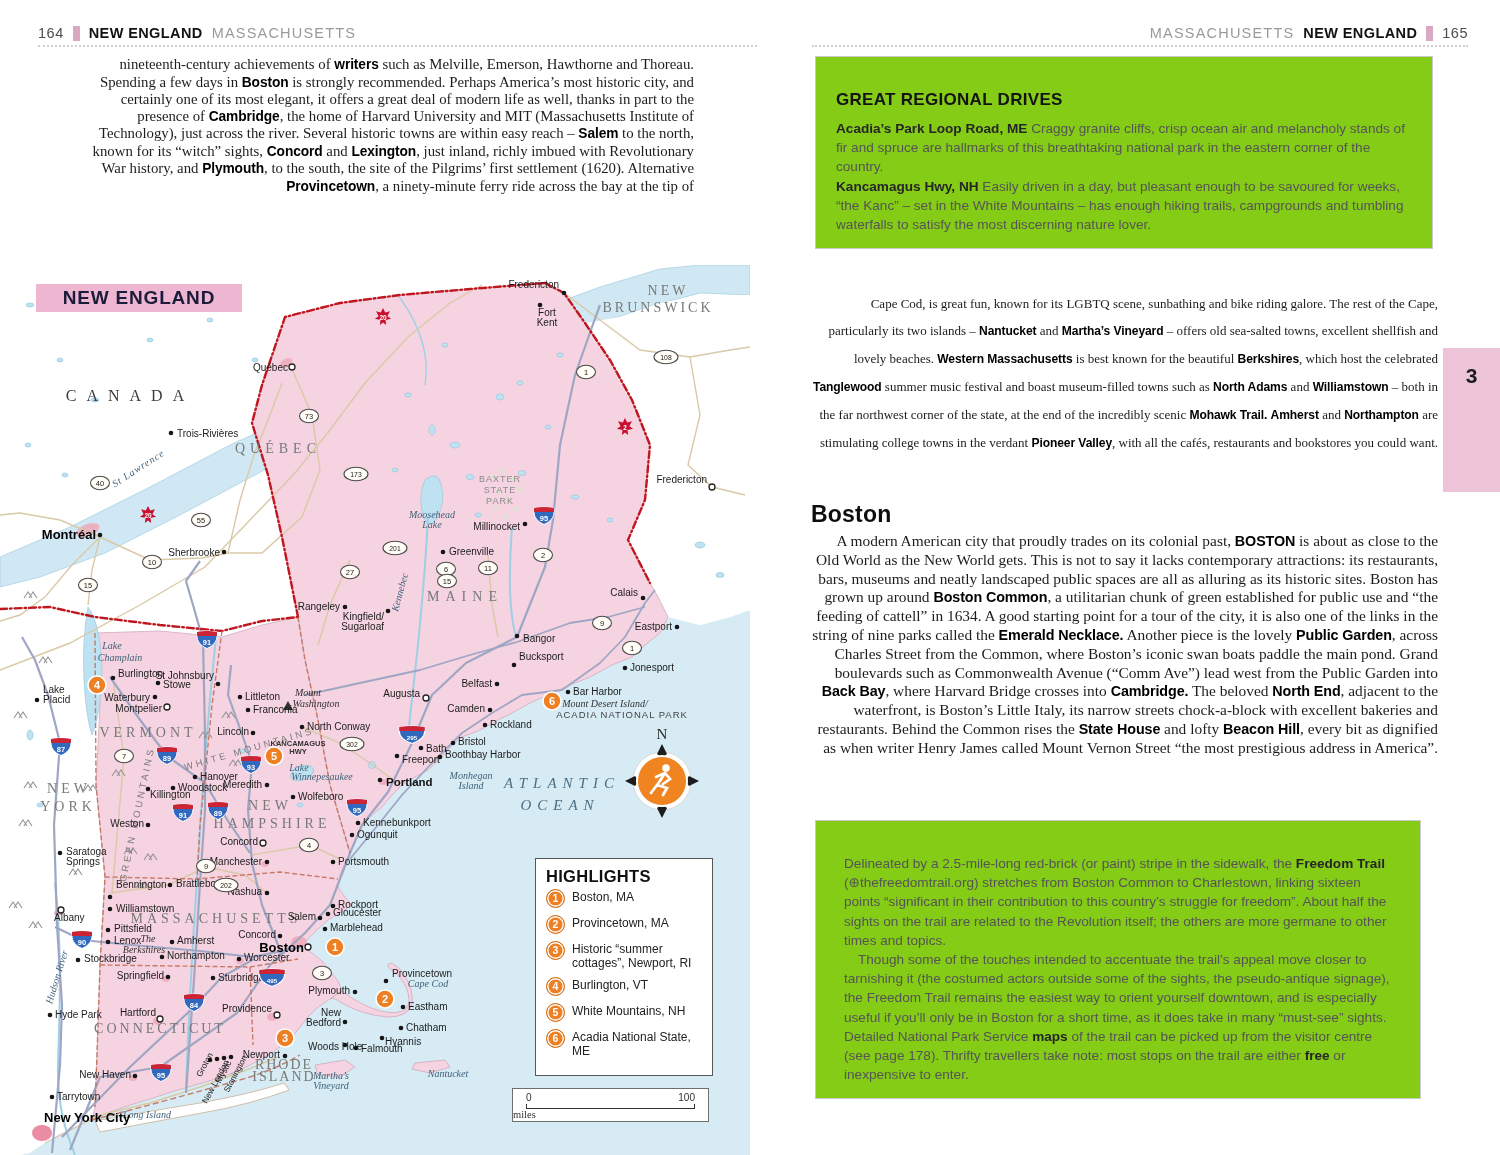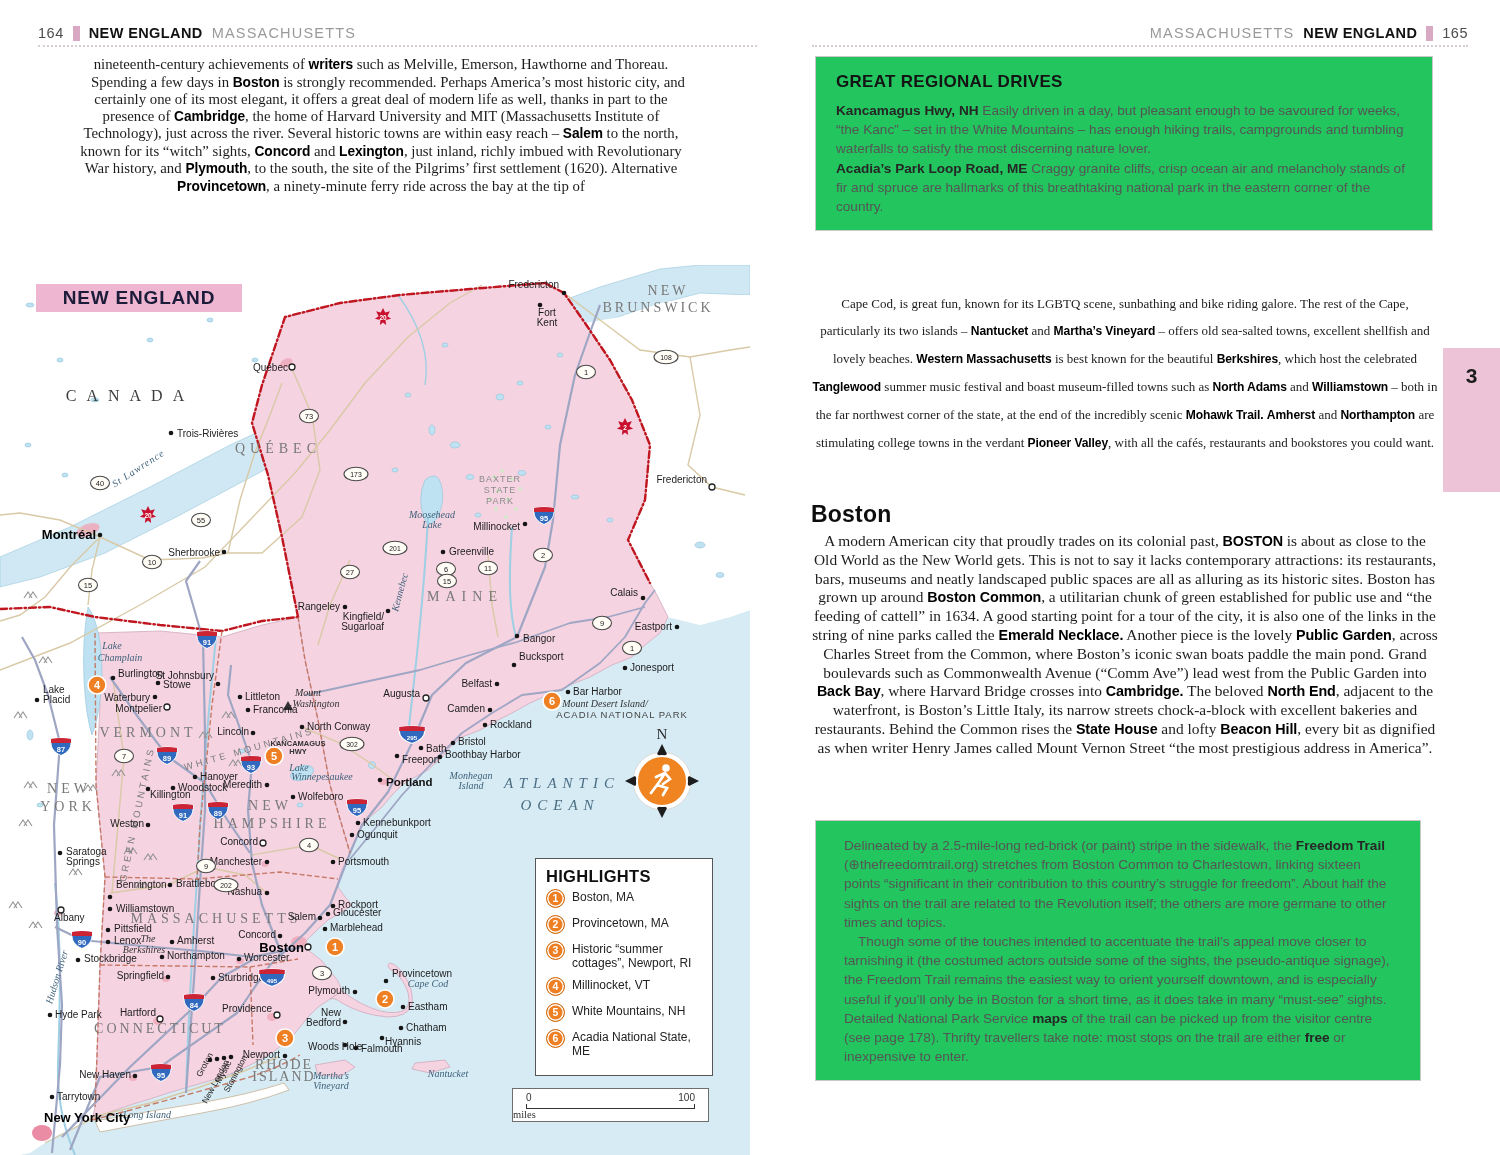--- a/index.html
+++ b/index.html
@@ -7,30 +7,30 @@
        font-family:"Liberation Sans",sans-serif;color:#1a1a1a}
   .abs{position:absolute}
   
   .hdr{position:absolute;top:24px;height:18px;display:flex;align-items:center;gap:9px;font-size:14.5px}
   .hdr .pagenum{color:#4d4d4d;letter-spacing:.5px}
   .hdr .pinkbar{width:7px;height:15px;background:#d9a9c4}
   .hdr .sec-bold{font-weight:bold;color:#121212;letter-spacing:.4px}
   .hdr .sec-light{color:#9a9a9a;letter-spacing:1.2px}
   .hdr-rule{position:absolute;top:45px;border-top:2px dotted #d8cdd4}
   
-  .rich{font-family:"Liberation Serif",serif;color:#1c1c1c;text-align:center}
+  .rich{font-family:"Liberation Serif",serif;color:#1c1c1c;text-align:right}
   .lefttext{left:68px;top:56px;width:626px;font-size:14.8px;line-height:16.5px}
   .rich b{font-family:"Liberation Sans",sans-serif;font-weight:bold;font-size:.93em;letter-spacing:-.1px;color:#000}
   .ind{text-indent:14px;display:block;margin:0}
   p.rp{margin:0}
   .capepara{left:812px;top:290px;width:626px;font-size:13px;line-height:27px}
   .bostonpara{left:812px;top:532px;width:626px;font-size:15.4px;line-height:18.8px}
   .h2boston{left:811px;top:501px;font-size:23px;font-weight:bold;color:#0d0d0d;letter-spacing:.2px}
   
-  .gbox{position:absolute;background:#22c55e;border:1px solid #c9c9c9;box-sizing:border-box;padding:15px 20px 14px}
+  .gbox{position:absolute;background:#84cc16;border:1px solid #c9c9c9;box-sizing:border-box;padding:33px 20px 14px}
   .gbox h3{margin:0 0 9px;font-size:17px;letter-spacing:.3px;color:#141414}
   .gbox .bt{font-size:13.6px;line-height:19.2px;color:#555}
   .gbox .bt b{color:#262626}
   .drive{margin:0}
   
   .tab3{left:1443px;top:348px;width:57px;height:144px;background:#edc4d7;text-align:center;
         font-weight:bold;font-size:21px;color:#1c1c1c;padding-top:16px;box-sizing:border-box}
   
   .map{left:0;top:265px;width:750px;height:890px}
   .map svg{width:100%;height:100%;display:block}
@@ -715,21 +715,21 @@
         <div class="hl-item">
           <div class="hl-badge">2</div>
           <div class="hl-label">Provincetown, MA</div>
         </div>
         <div class="hl-item">
           <div class="hl-badge">3</div>
           <div class="hl-label">Historic “summer cottages”, Newport, RI</div>
         </div>
         <div class="hl-item">
           <div class="hl-badge">4</div>
-          <div class="hl-label">Millinocket, VT</div>
+          <div class="hl-label">Burlington, VT</div>
         </div>
         <div class="hl-item">
           <div class="hl-badge">5</div>
           <div class="hl-label">White Mountains, NH</div>
         </div>
         <div class="hl-item">
           <div class="hl-badge">6</div>
           <div class="hl-label">Acadia National State, ME</div>
         </div>
       </div>
@@ -749,22 +749,22 @@
     <span class="sec-bold">NEW ENGLAND</span>
     <span class="pinkbar"></span>
     <span class="pagenum">165</span>
   </div>
   <div class="hdr-rule" style="left:22px;width:656px"></div>
 </div>
 
 <div class="gbox" style="left:815px;top:56px;width:618px">
   <h3>GREAT REGIONAL DRIVES</h3>
   <div class="bt" id="drives-entries">
+      <div class="drive"><b>Acadia’s Park Loop Road, ME </b><span>Craggy granite cliffs, crisp ocean air and melancholy stands of fir and spruce are hallmarks of this breathtaking national park in the eastern corner of the country.</span></div>
       <div class="drive"><b>Kancamagus Hwy, NH </b><span>Easily driven in a day, but pleasant enough to be savoured for weeks, “the Kanc” – set in the White Mountains – has enough hiking trails, campgrounds and tumbling waterfalls to satisfy the most discerning nature lover.</span></div>
-      <div class="drive"><b>Acadia’s Park Loop Road, ME </b><span>Craggy granite cliffs, crisp ocean air and melancholy stands of fir and spruce are hallmarks of this breathtaking national park in the eastern corner of the country.</span></div>
     </div>
 </div>
 
 <p class="abs rich capepara rp"><span>Cape Cod, is great fun, known for its LGBTQ scene, sunbathing and bike riding galore. The rest of the Cape, particularly its two islands – </span><b>Nantucket</b><span> and </span><b>Martha’s Vineyard</b><span> – offers old sea-salted towns, excellent shellfish and lovely beaches. </span><b>Western Massachusetts</b><span> is best known for the beautiful </span><b>Berkshires</b><span>, which host the celebrated </span><b>Tanglewood</b><span> summer music festival and boast museum-filled towns such as </span><b>North Adams</b><span> and </span><b>Williamstown</b><span> – both in the far northwest corner of the state, at the end of the incredibly scenic </span><b>Mohawk Trail.</b><span> </span><b>Amherst</b><span> and </span><b>Northampton</b><span> are stimulating college towns in the verdant </span><b>Pioneer Valley</b><span>, with all the cafés, restaurants and bookstores you could want.</span></p>
 
 <div class="abs h2boston">Boston</div>
 <p class="abs rich bostonpara rp"><span>A modern American city that proudly trades on its colonial past, </span><b>BOSTON</b><span> is about as close to the Old World as the New World gets. This is not to say it lacks contemporary attractions: its restaurants, bars, museums and neatly landscaped public spaces are all as alluring as its historic sites. Boston has grown up around </span><b>Boston Common</b><span>, a utilitarian chunk of green established for public use and “the feeding of cattell” in 1634. A good starting point for a tour of the city, it is also one of the links in the string of nine parks called the </span><b>Emerald Necklace.</b><span> Another piece is the lovely </span><b>Public Garden</b><span>, across Charles Street from the Common, where Boston’s iconic swan boats paddle the main pond. Grand boulevards such as Commonwealth Avenue (“Comm Ave”) lead west from the Public Garden into </span><b>Back Bay</b><span>, where Harvard Bridge crosses into </span><b>Cambridge.</b><span> The beloved </span><b>North End</b><span>, adjacent to the waterfront, is Boston’s Little Italy, its narrow streets chock-a-block with excellent bakeries and restaurants. Behind the Common rises the </span><b>State House</b><span> and lofty </span><b>Beacon Hill</b><span>, every bit as dignified as when writer Henry James called Mount Vernon Street “the most prestigious address in America”.</span></p>
 
 <div class="gbox" style="left:815px;top:820px;width:606px">
   <div class="bt" style="margin-left:8px"><span>Delineated by a 2.5-mile-long red-brick (or paint) stripe in the sidewalk, the </span><b>Freedom Trail</b><span> (⊕thefreedomtrail.org) stretches from Boston Common to Charlestown, linking sixteen points “significant in their contribution to this country’s struggle for freedom”. About half the sights on the trail are related to the Revolution itself; the others are more germane to other times and topics.</span></div>

